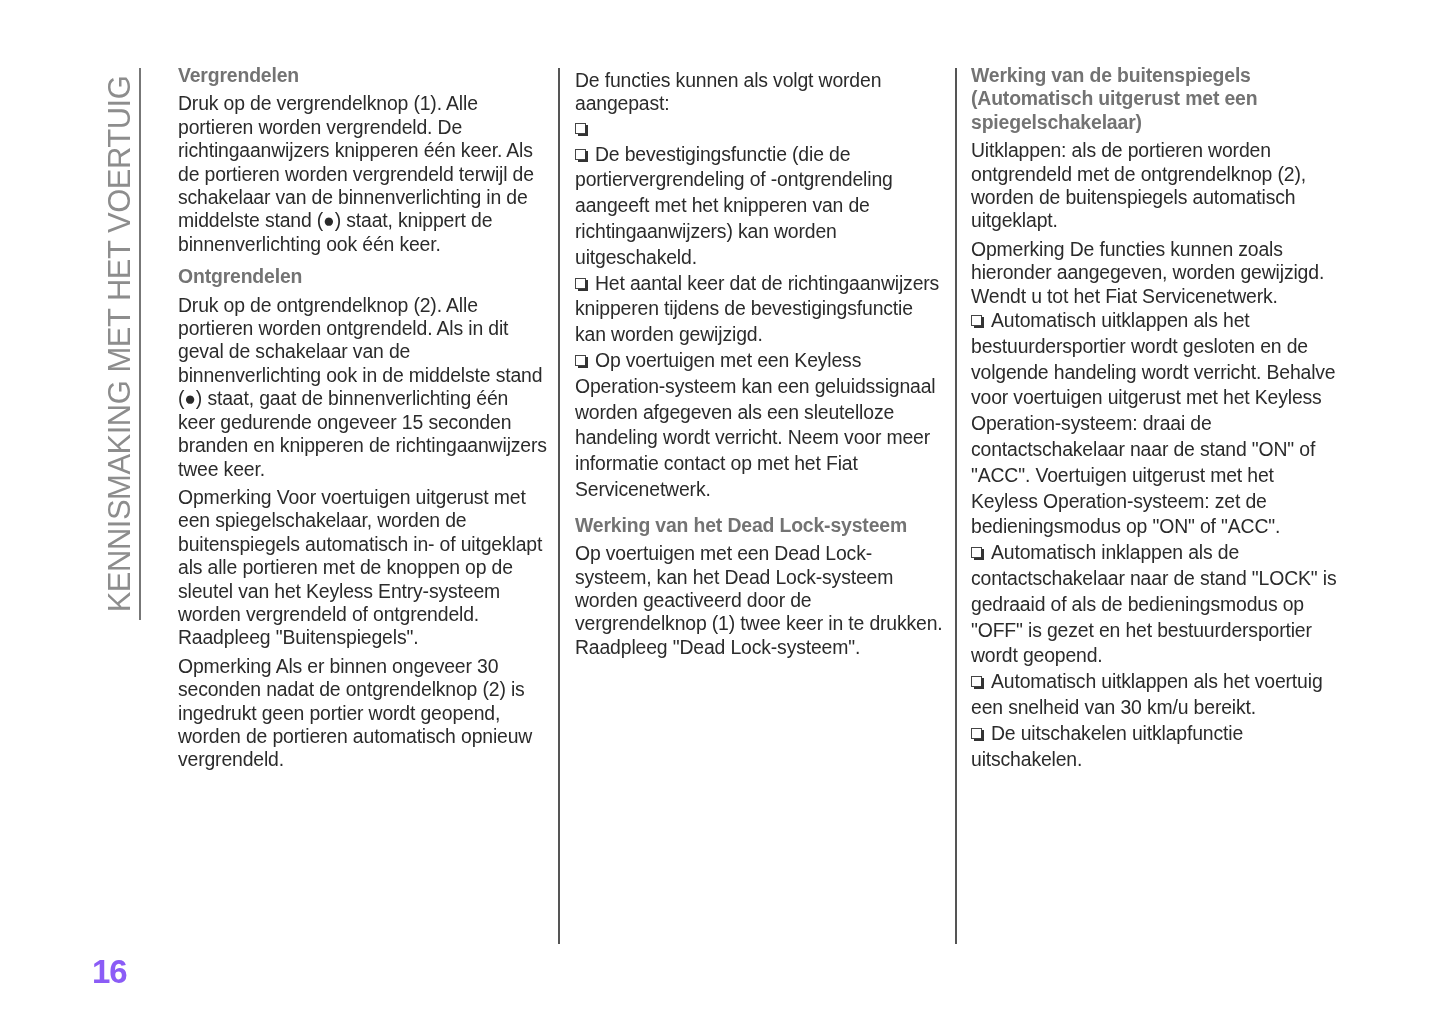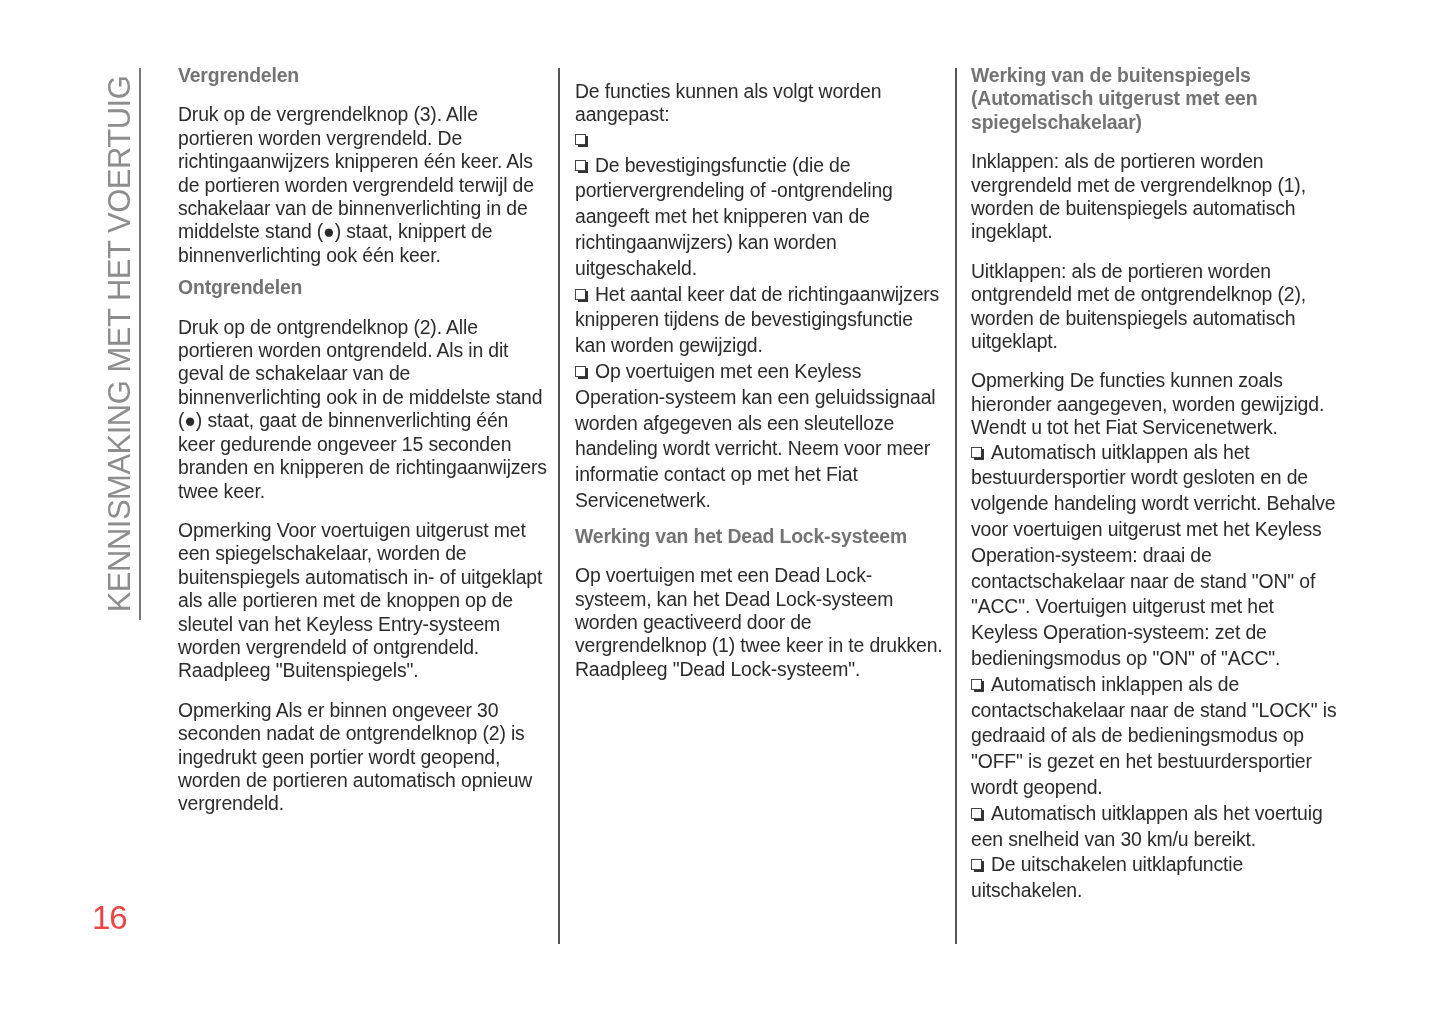--- a/index.html
+++ b/index.html
@@ -15,70 +15,69 @@
   .col-rule { position: absolute; width: 1.5px; background: #555; top: 68px; height: 876px; }
   .rule-1 { left: 558px; }
   .rule-2 { left: 955px; }
 
   .col { position: absolute; top: 64px; font-size: 19.4px; line-height: 23.4px; letter-spacing: -0.15px; }
   .col-1 { left: 178px; width: 372px; }
   .col-2 { left: 575px; width: 372px; }
   .col-3 { left: 971px; width: 372px; }
 
   .h { font-weight: bold; color: #737373; font-size: 19.4px; line-height: 23.4px; margin: 0 0 2px 0; }
-  .p { margin: 16px 0 5px 0; }
+  .p { margin: 5px 0 5px 0; }
   .li { margin: 0; line-height: 25.8px; }
   .gap { height: 11px; }
   .gap-s { height: 4px; }
 
   .bullet { display: inline-block; width: 14px; height: 14px; position: relative; margin-right: 6px;
             vertical-align: -1px; }
   .bullet::before { content: ""; position: absolute; left: 0; top: 1px; width: 11px; height: 11px;
                     border: 1.3px solid #444; background: #fff; box-sizing: border-box; }
   .bullet::after { content: ""; position: absolute; left: 3px; top: 3px; width: 10px; height: 11px;
                    border-right: 3px solid #333; border-bottom: 2px solid #333; box-sizing: border-box; }
 
-  .page-number { position: absolute; left: 92px; top: 899px; font-size: 33px; font-weight: normal;
-                 color: #ef4444; letter-spacing: -1px; }
+  .page-number { position: absolute; left: 92px; top: 953px; font-size: 33px; font-weight: bold;
+                 color: #8b5cf6; letter-spacing: -1px; }
 </style>
 </head>
 <body>
 
 <div class="side-title-wrap">
   <div class="side-title">KENNISMAKING MET HET VOERTUIG</div>
 </div>
 <div class="side-rule"></div>
 
 <div class="col-rule rule-1"></div>
 <div class="col-rule rule-2"></div>
 
 <div class="col col-1">
   <div class="h">Vergrendelen</div>
-  <div class="p">Druk op de vergrendelknop (3). Alle portieren worden vergrendeld. De richtingaanwijzers knipperen één keer. Als de portieren worden vergrendeld terwijl de schakelaar van de binnenverlichting in de middelste stand (●) staat, knippert de binnenverlichting ook één keer.</div>
+  <div class="p">Druk op de vergrendelknop (1). Alle portieren worden vergrendeld. De richtingaanwijzers knipperen één keer. Als de portieren worden vergrendeld terwijl de schakelaar van de binnenverlichting in de middelste stand (●) staat, knippert de binnenverlichting ook één keer.</div>
   <div class="gap-s"></div>
   <div class="h">Ontgrendelen</div>
   <div class="p">Druk op de ontgrendelknop (2). Alle portieren worden ontgrendeld. Als in dit geval de schakelaar van de binnenverlichting ook in de middelste stand (●) staat, gaat de binnenverlichting één keer gedurende ongeveer 15 seconden branden en knipperen de richtingaanwijzers twee keer.</div>
   <div class="p">Opmerking  Voor voertuigen uitgerust met een spiegelschakelaar, worden de buitenspiegels automatisch in- of uitgeklapt als alle portieren met de knoppen op de sleutel van het Keyless Entry-systeem worden vergrendeld of ontgrendeld. Raadpleeg "Buitenspiegels".</div>
   <div class="p">Opmerking  Als er binnen ongeveer 30 seconden nadat de ontgrendelknop (2) is ingedrukt geen portier wordt geopend, worden de portieren automatisch opnieuw vergrendeld.</div>
 </div>
 
 <div class="col col-2">
   <div class="p" style="margin-bottom:0">De functies kunnen als volgt worden aangepast:</div>
   <div class="li"><span class="bullet"></span></div>
   <div class="li"><span class="bullet"></span><span>De bevestigingsfunctie (die de portiervergrendeling of -ontgrendeling aangeeft met het knipperen van de richtingaanwijzers) kan worden uitgeschakeld.</span></div>
   <div class="li"><span class="bullet"></span><span>Het aantal keer dat de richtingaanwijzers knipperen tijdens de bevestigingsfunctie kan worden gewijzigd.</span></div>
   <div class="li"><span class="bullet"></span><span>Op voertuigen met een Keyless Operation-systeem kan een geluidssignaal worden afgegeven als een sleutelloze handeling wordt verricht. Neem voor meer informatie contact op met het Fiat Servicenetwerk.</span></div>
   <div class="gap"></div>
   <div class="h">Werking van het Dead Lock-systeem</div>
   <div class="p">Op voertuigen met een Dead Lock-systeem, kan het Dead Lock-systeem worden geactiveerd door de vergrendelknop (1) twee keer in te drukken. Raadpleeg "Dead Lock-systeem".</div>
 </div>
 
 <div class="col col-3">
   <div class="h">Werking van de buitenspiegels (Automatisch uitgerust met een spiegelschakelaar)</div>
-  <div class="p">Inklappen: als de portieren worden vergrendeld met de vergrendelknop (1), worden de buitenspiegels automatisch ingeklapt.</div>
   <div class="p">Uitklappen: als de portieren worden ontgrendeld met de ontgrendelknop (2), worden de buitenspiegels automatisch uitgeklapt.</div>
   <div class="p" style="margin-bottom:0">Opmerking  De functies kunnen zoals hieronder aangegeven, worden gewijzigd. Wendt u tot het Fiat Servicenetwerk.</div>
   <div class="li"><span class="bullet"></span><span>Automatisch uitklappen als het bestuurdersportier wordt gesloten en de volgende handeling wordt verricht. Behalve voor voertuigen uitgerust met het Keyless Operation-systeem: draai de contactschakelaar naar de stand "ON" of "ACC". Voertuigen uitgerust met het Keyless Operation-systeem: zet de bedieningsmodus op "ON" of "ACC".</span></div>
   <div class="li"><span class="bullet"></span><span>Automatisch inklappen als de contactschakelaar naar de stand "LOCK" is gedraaid of als de bedieningsmodus op "OFF" is gezet en het bestuurdersportier wordt geopend.</span></div>
   <div class="li"><span class="bullet"></span><span>Automatisch uitklappen als het voertuig een snelheid van 30 km/u bereikt.</span></div>
   <div class="li"><span class="bullet"></span><span>De uitschakelen uitklapfunctie uitschakelen.</span></div>
 </div>
 
 <div class="page-number">16</div>
 

